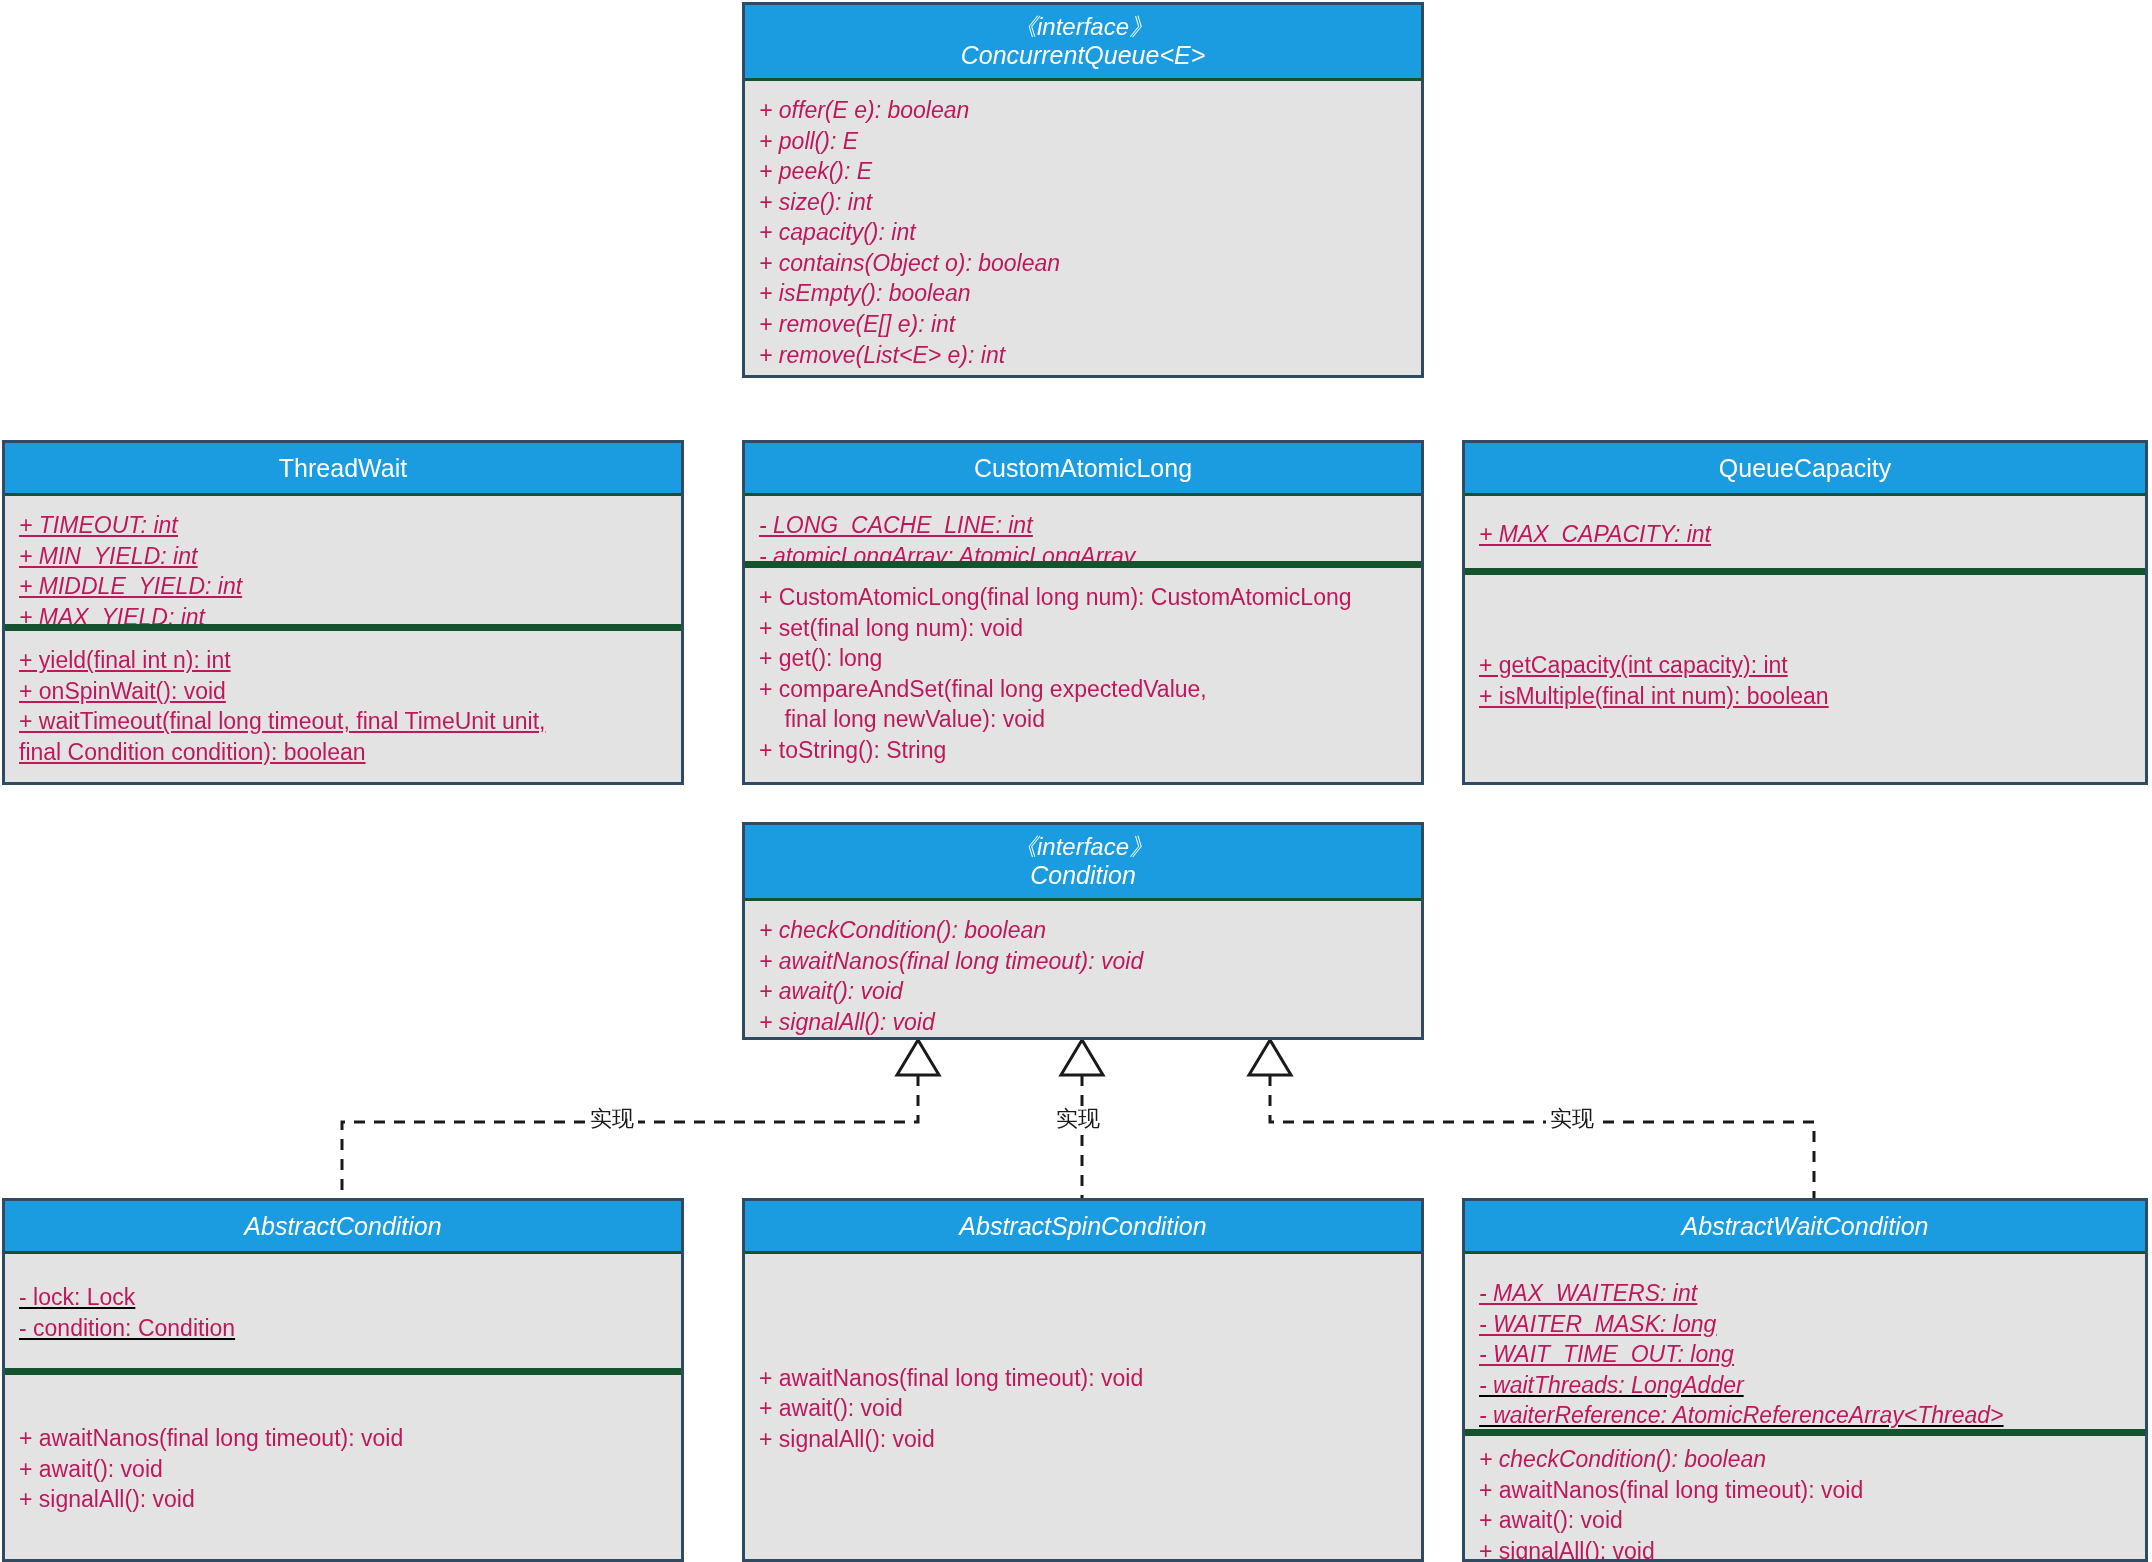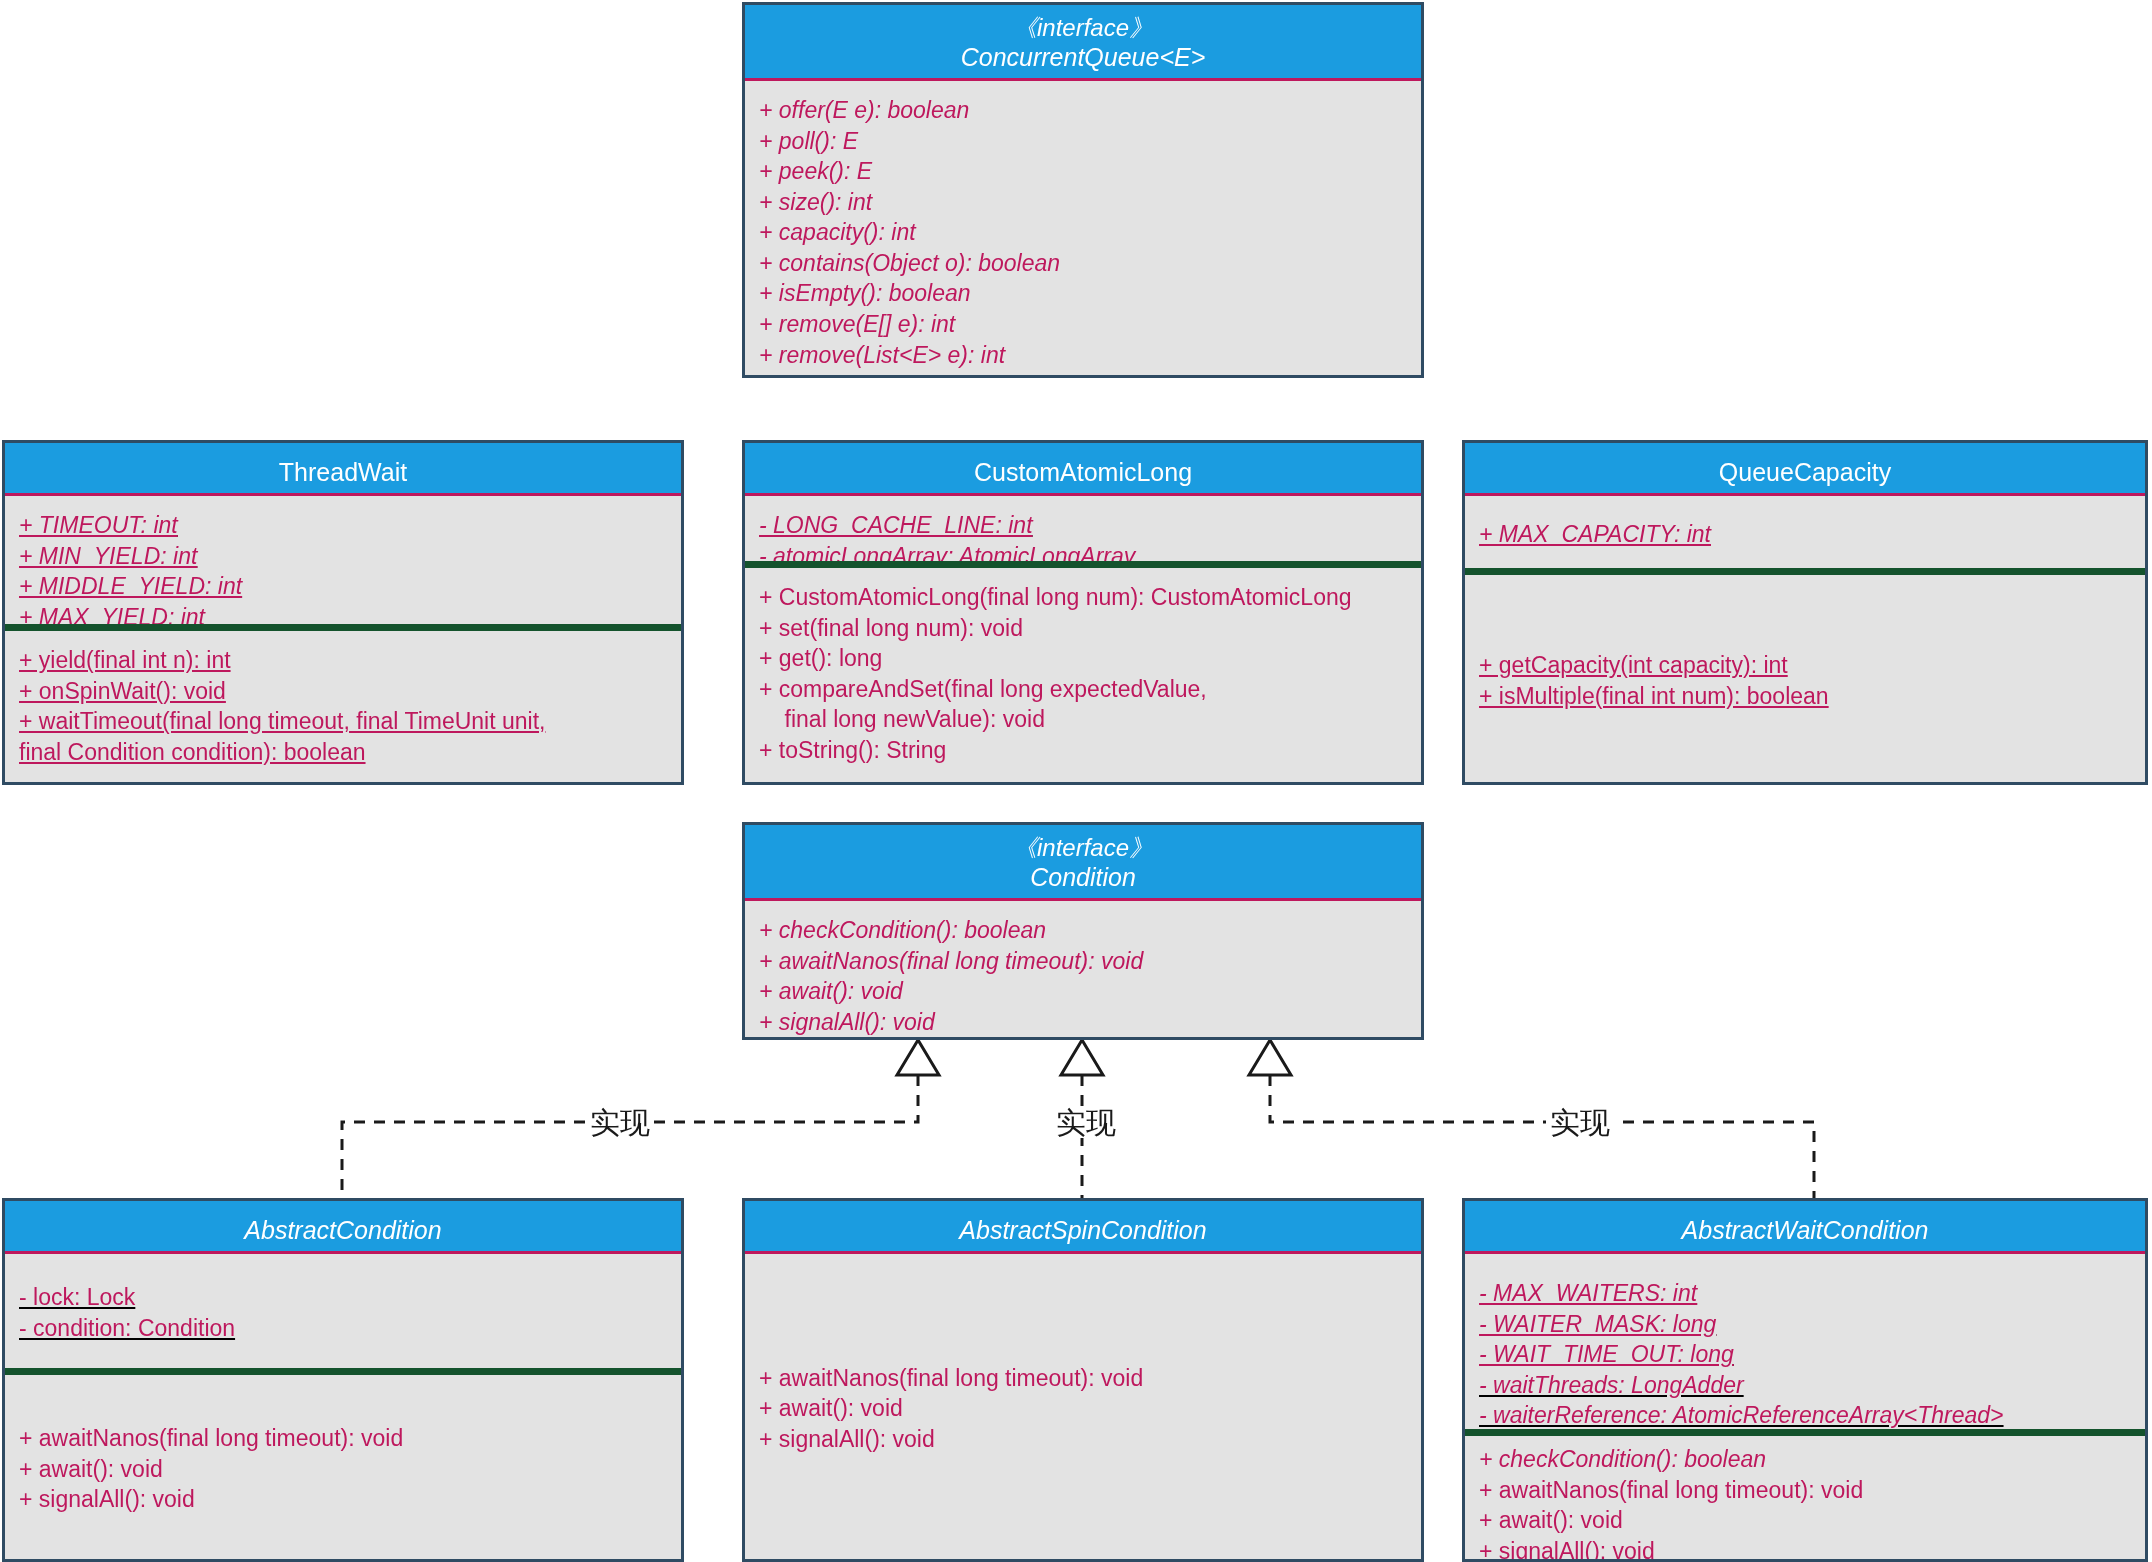--- a/index.html
+++ b/index.html
@@ -36,22 +36,22 @@
     display:flex;
     flex-direction:column;
   }
   .uml-header{
     background:#1b9ce0;
     color:#ffffff;
     box-sizing:border-box;
     display:flex;
     flex-direction:column;
     align-items:center;
-    justify-content:flex-end;
-    border-bottom:3px solid #be185d;
+    justify-content:center;
+    border-bottom:3px solid #14532d;
     flex:0 0 auto;
     padding:6px 4px;
   }
   .uml-stereotype{
     font-size:24px;
     font-style:italic;
     line-height:1.15;
     white-space:nowrap;
   }
   .uml-title{
@@ -82,21 +82,21 @@
     white-space:pre;
   }
   .member.it{ font-style:italic; }
   .member.ul{ text-decoration:underline; }
   .member.it.ul{ font-style:italic; text-decoration:underline; }
 
   
   .rel-label{
     position:absolute;
     z-index:3;
-    font-size:30px;
+    font-size:22px;
     color:#1a1a1a;
     background:#ffffff;
     padding:0 4px;
     line-height:1;
     white-space:nowrap;
     font-family:"DejaVu Sans","Liberation Sans",sans-serif;
   }
 </style>
 </head>
 <body>

